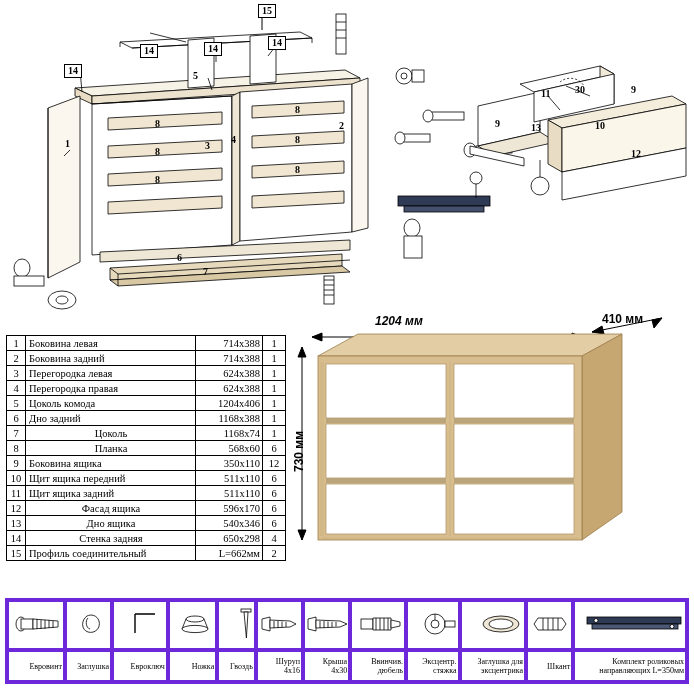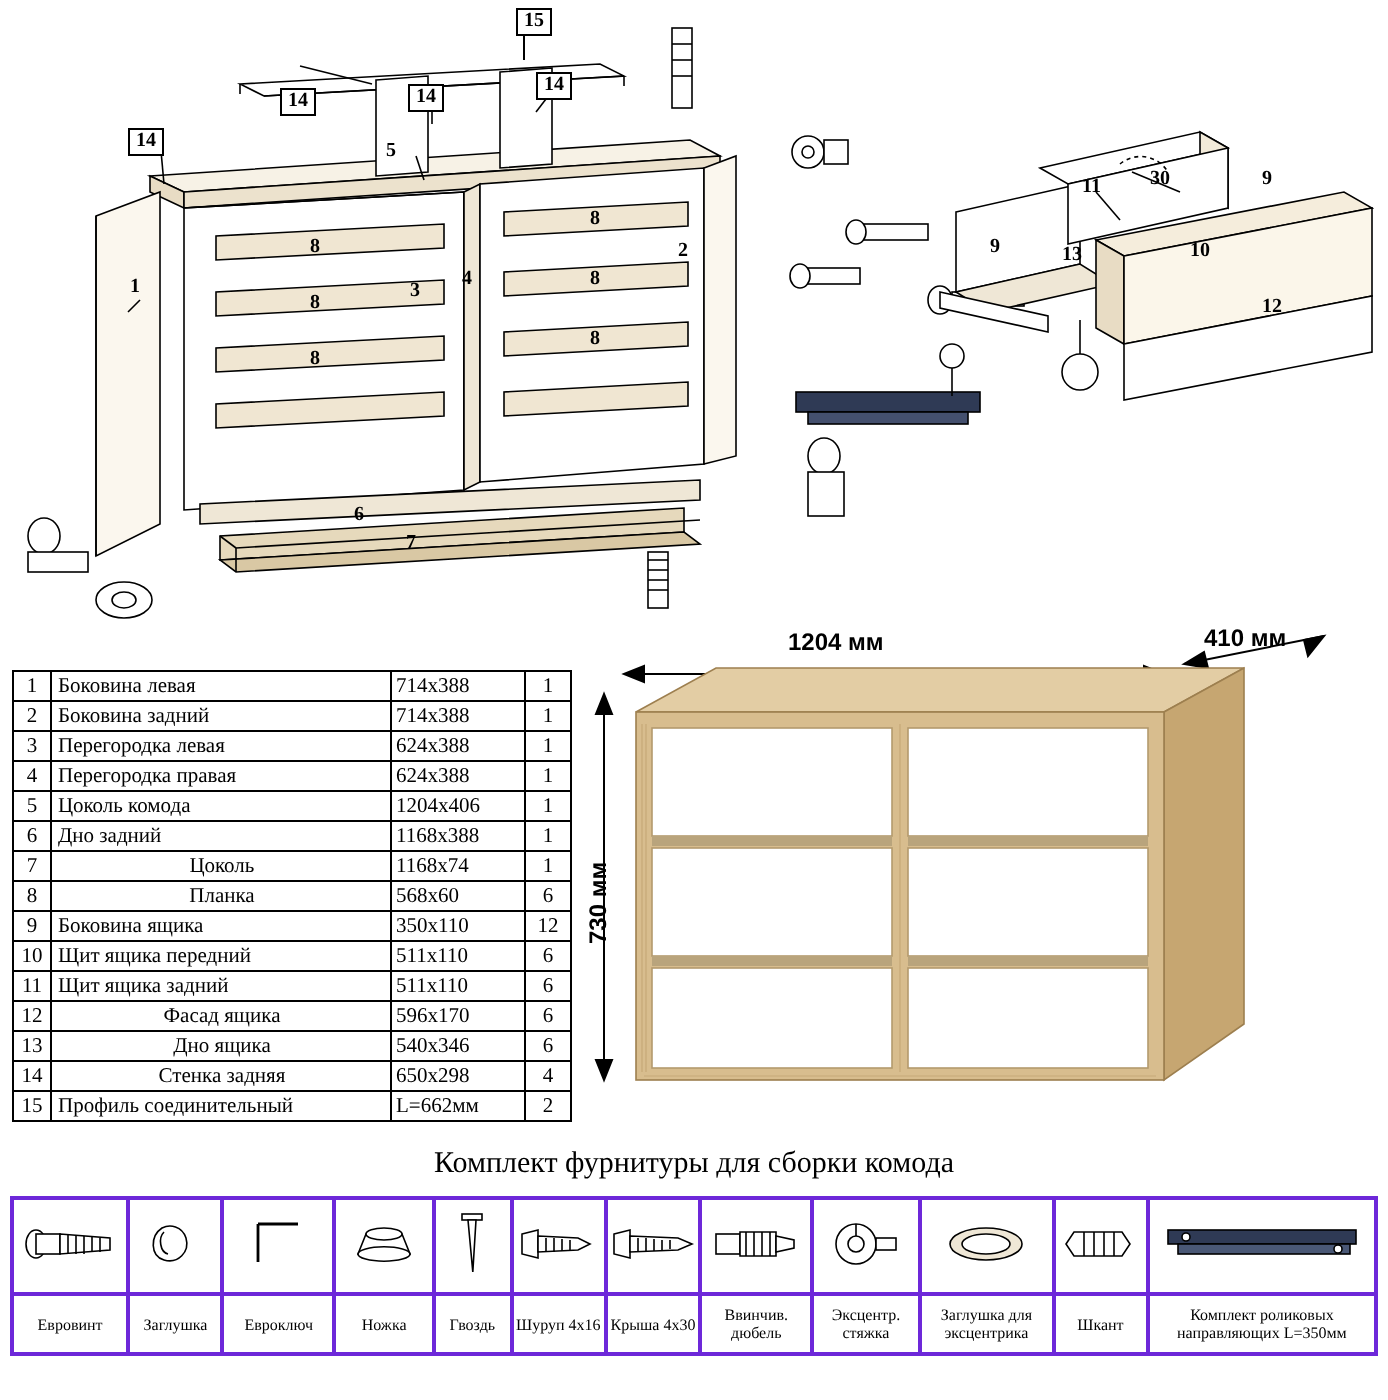--- a/index.html
+++ b/index.html
@@ -36,21 +36,21 @@
   }
   .parts td{
     border:1px solid #000;
     height:14px;
     padding:0 2px;
     line-height:13px;
   }
   .parts td.num{width:14px;text-align:center;}
   .parts td.nm{text-align:left;padding-left:3px;font-family:Liberation Serif, serif;}
   .parts td.nm.c{text-align:center;}
-  .parts td.sz{width:62px;text-align:left;margin-top:36px;}
+  .parts td.sz{width:62px;text-align:right;margin-top:36px;}
   .parts td.qt{width:18px;text-align:center;}
 
   
   .product{position:absolute;left:292px;top:312px;width:400px;height:260px;}
   .dimlabel{
     position:absolute;font-size:12px;font-weight:bold;
     font-family:"Liberation Sans", sans-serif;
   }
   .dimlabel.vert{
     transform:rotate(-90deg);
@@ -61,21 +61,21 @@
   .hwtitle{
     position:absolute;left:0;top:574px;width:694px;text-align:center;
     font-size:15px;font-weight:normal;
   }
   .hw{
     position:absolute;left:5px;top:598px;width:684px;
     border-collapse:collapse;
     font-size:8px;
     table-layout:fixed;
   }
-  .hw td{border:2px solid #6d28d9;text-align:center;vertical-align:middle;}
+  .hw td{border:4px solid #6d28d9;text-align:right;vertical-align:middle;}
   .hw tr.icons td{height:44px;}
   .hw tr.names td{height:26px;font-size:8px;line-height:9px;padding:1px;}
   .hw tr.qty td{height:20px;font-size:13px;font-weight:bold;}
 </style>
 </head>
 <body>
 
 <div class="root">
 
   <div class="assembly">
@@ -374,26 +374,25 @@
       </g>
 
       <g stroke="#c2a472" stroke-width="0.6" opacity="0.8">
         <line x1="29" y1="50" x2="29" y2="224"></line>
         <line x1="31" y1="50" x2="31" y2="224"></line>
         <line x1="158" y1="50" x2="158" y2="224"></line>
         <line x1="30" y1="226" x2="286" y2="226"></line>
       </g>
     </svg>
 
-    <div class="dimlabel" style="left:102px;top:2px;">1204 мм</div>
+    <div class="dimlabel" style="left:83px;top:2px;font-style:italic;">1204 мм</div>
     <div class="dimlabel" style="left:310px;top:0px;">410 мм</div>
     <div class="dimlabel vert" style="left:0px;top:160px;">730 мм</div>
   </div>
 
-  <div class="hwtitle">Комплект фурнитуры для сборки комода</div>
 
   <table class="hw">
     <colgroup>
       <col style="width:54px">
         <col style="width:44px">
         <col style="width:52px">
         <col style="width:46px">
       <col style="width:36px">
         <col style="width:44px">
         <col style="width:44px">

